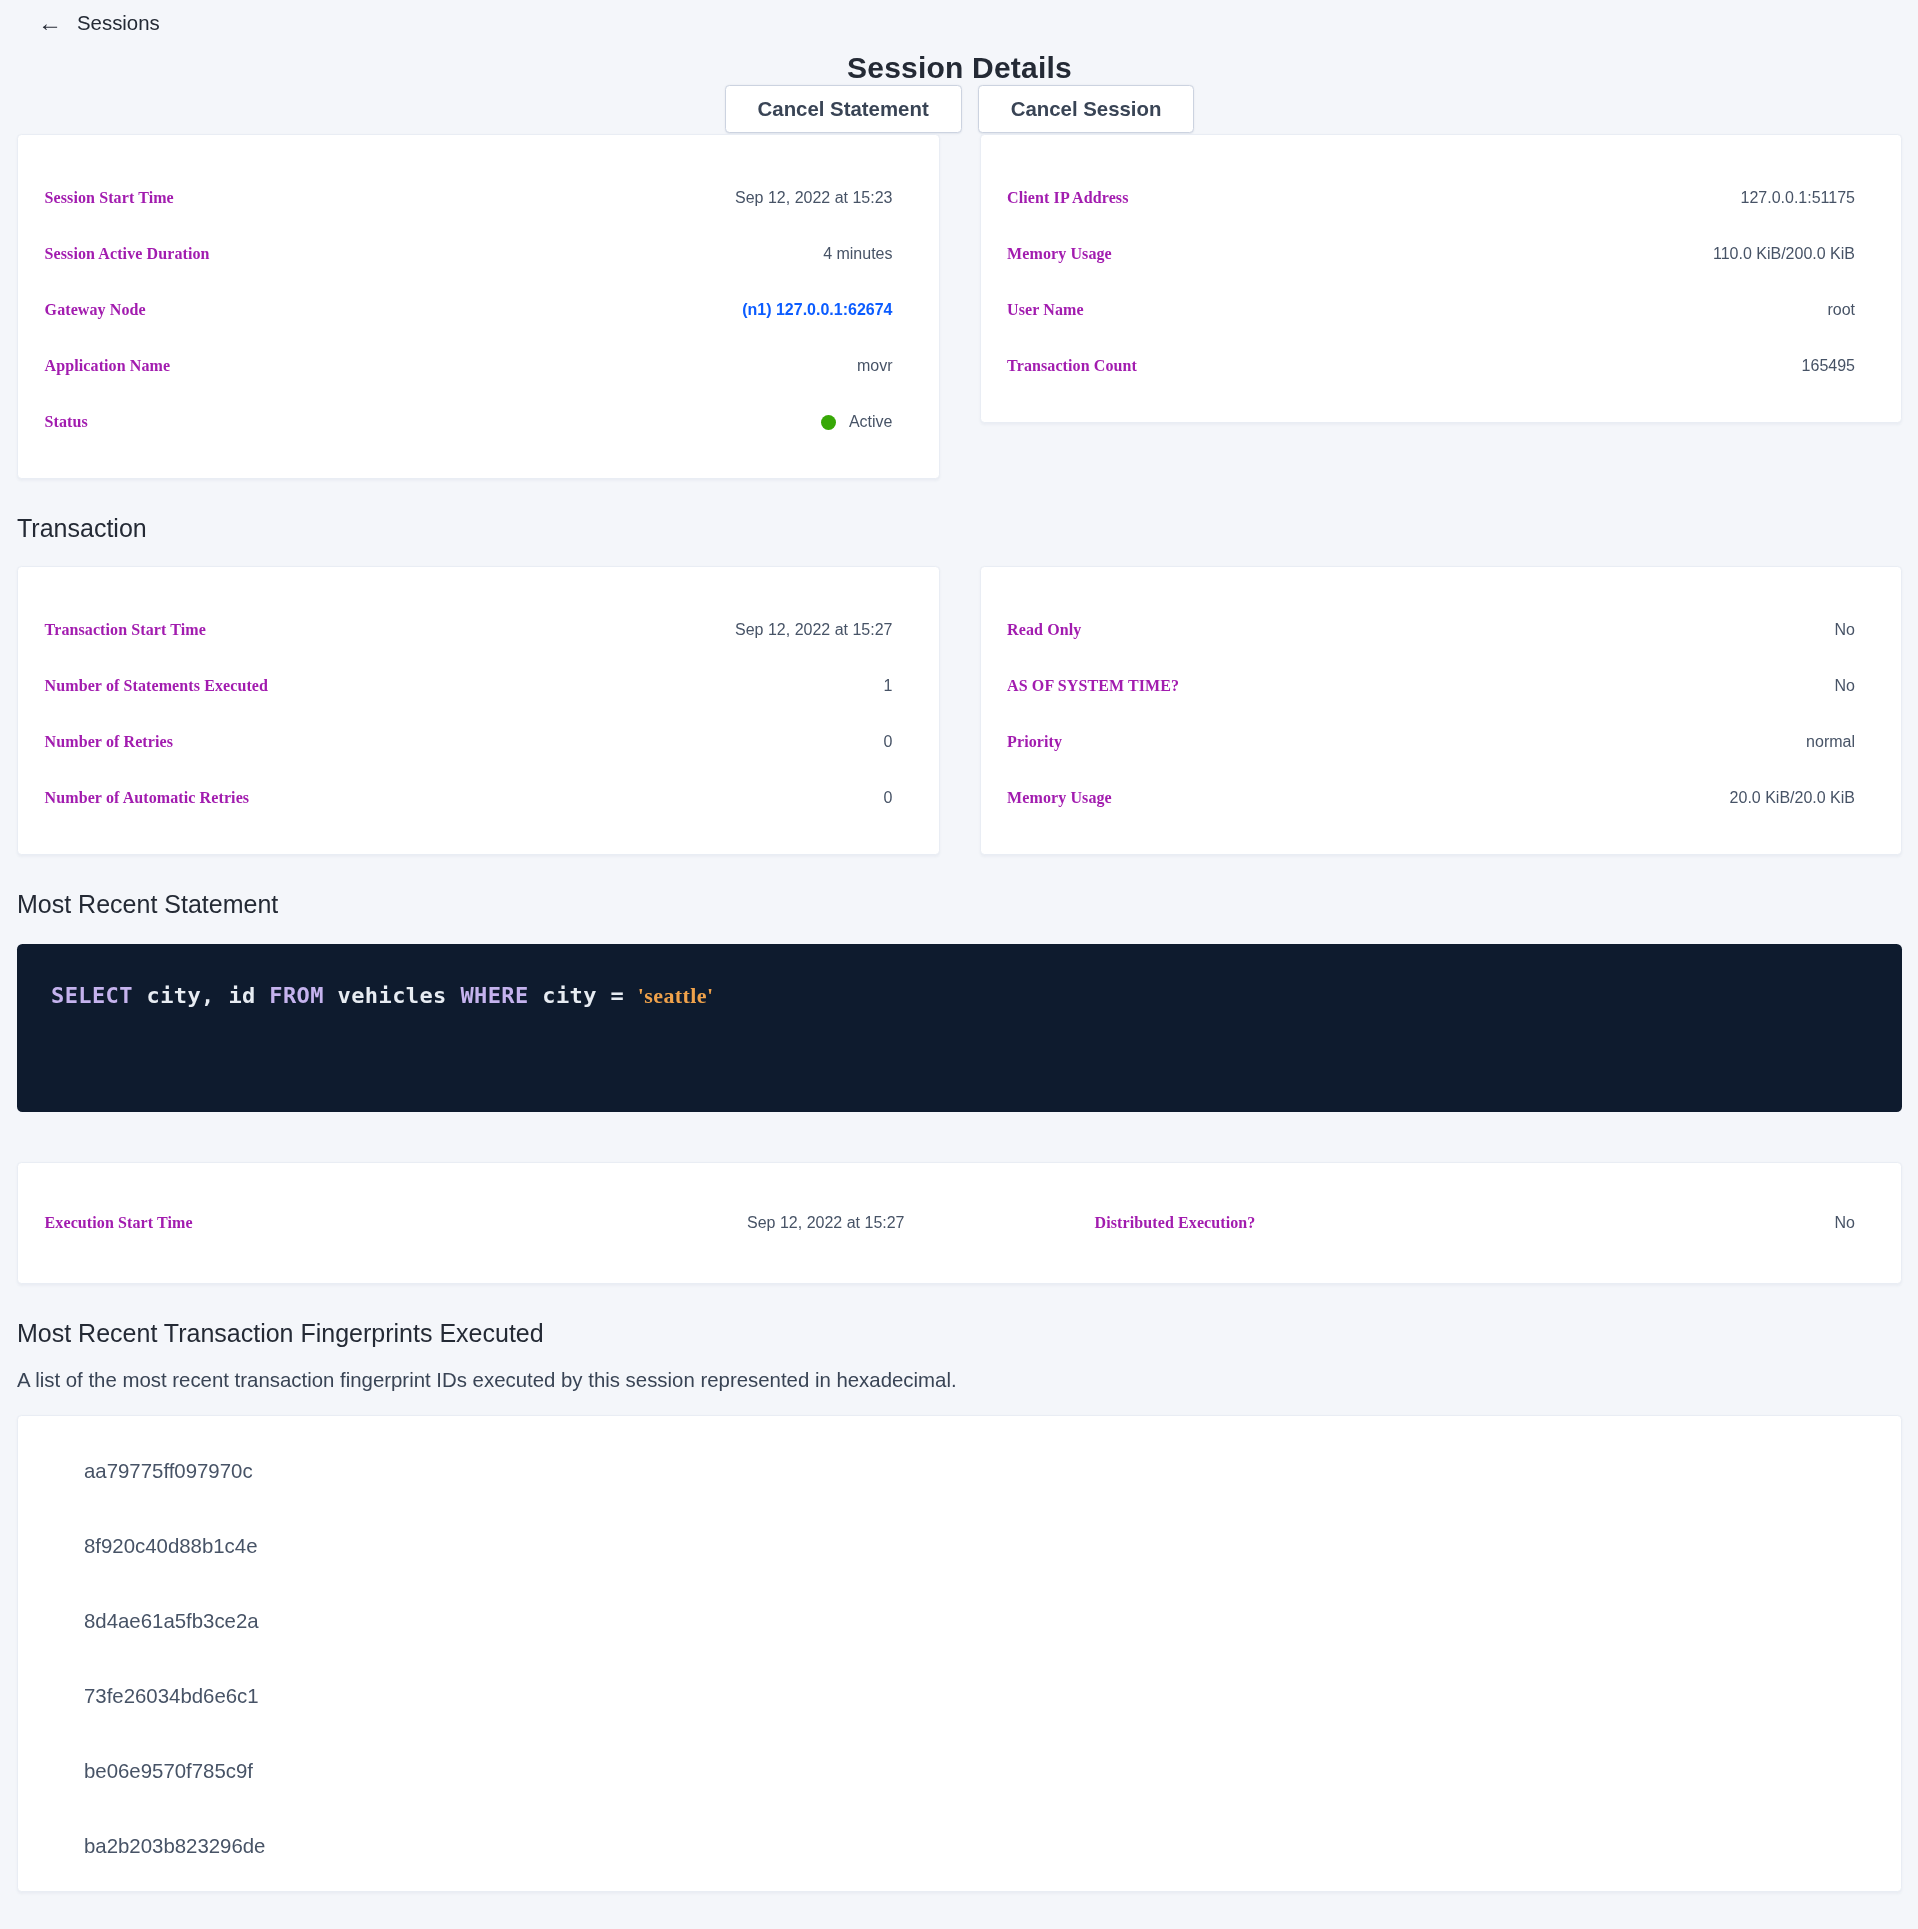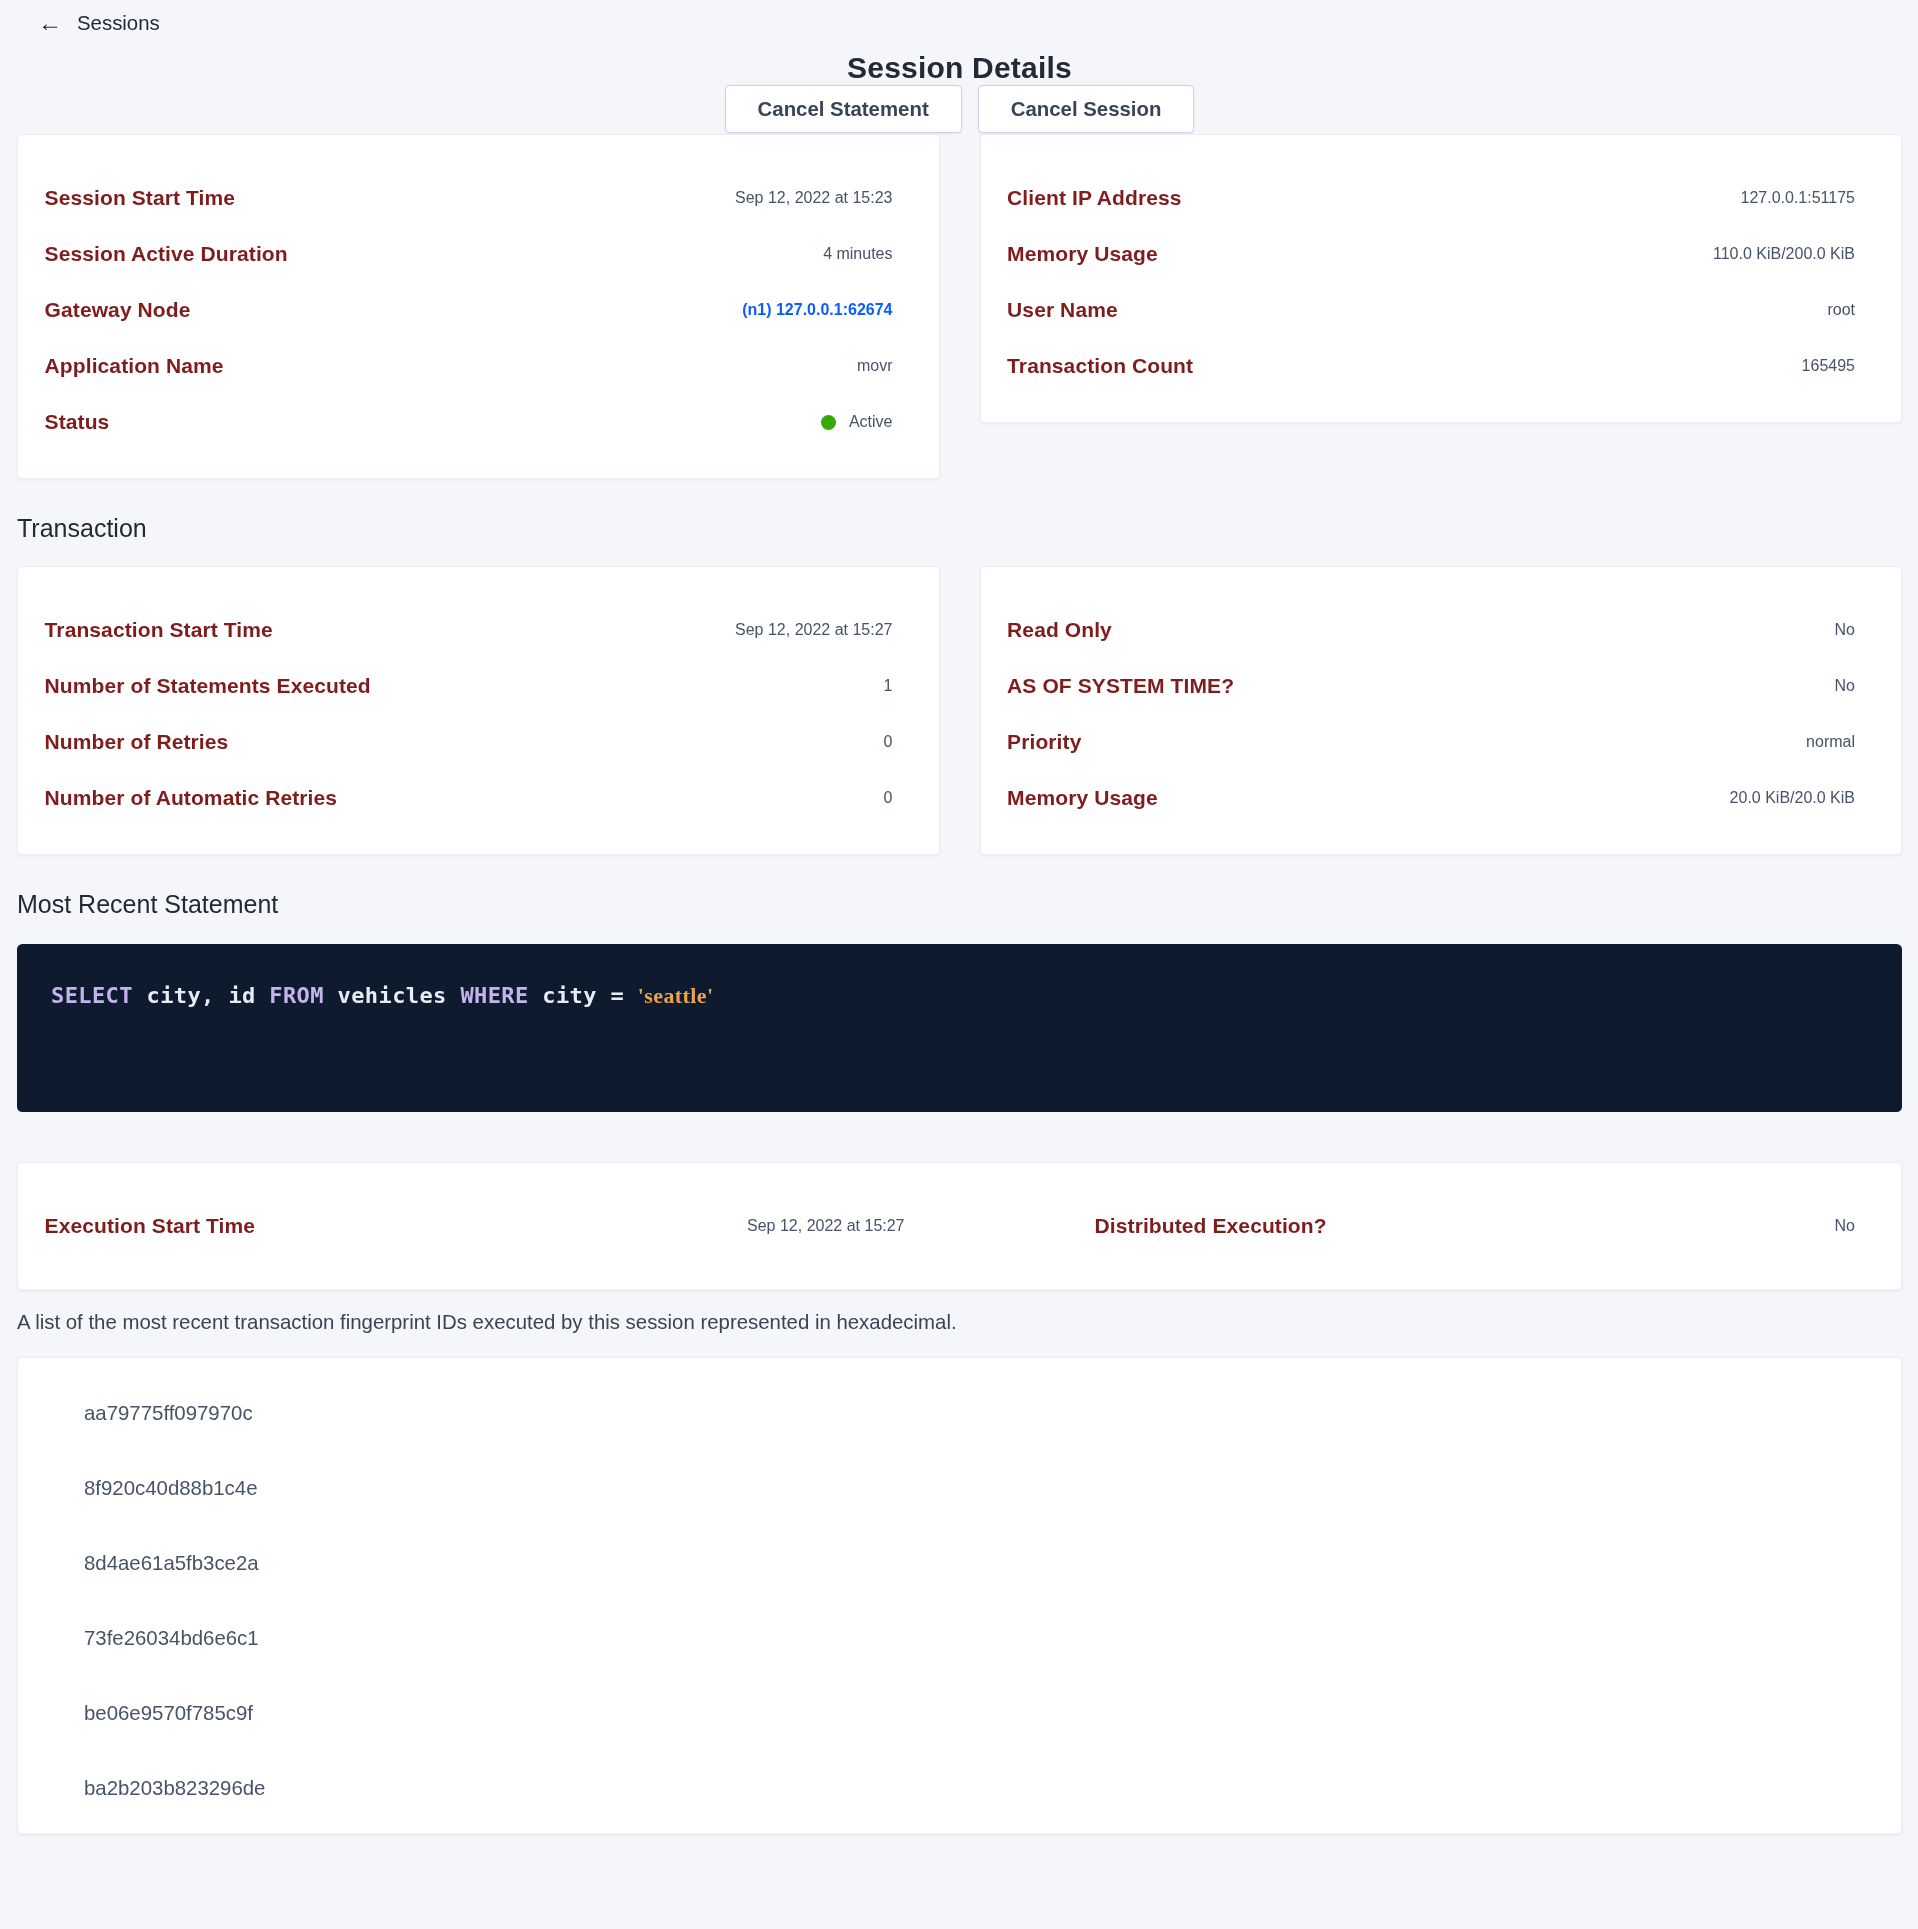--- a/index.html
+++ b/index.html
@@ -85,24 +85,25 @@
     flex: 1;
     padding: 35px 46px 28px 26.6px;
   }
   .detail-row {
     display: flex;
     justify-content: space-between;
     align-items: center;
     height: 56px;
   }
   .detail-label {
-    font-size: 21px;
-    font-weight: bold;
-    color: #7f1d1d;
+    font-size: 16px;
+    font-weight: bold;
+    color: #a21caf;
     letter-spacing: 0.1px;
+    font-family: Liberation Serif, serif;
   }
   .detail-value {
     font-size: 16px;
     color: #475366;
     text-align: right;
   }
   .link-value {
     color: #0b5cff;
     font-weight: bold;
     text-decoration: none;
@@ -288,20 +289,21 @@
   <div class="card exec-card">
     <div class="exec-grid">
       <span class="detail-label">Execution Start Time</span>
       <span class="detail-value val-right">Sep 12, 2022 at 15:27</span>
       <span></span>
       <span class="detail-label">Distributed Execution?</span>
       <span class="detail-value val-right">No</span>
     </div>
   </div>
 
+  <h2 class="section-heading">Most Recent Transaction Fingerprints Executed</h2>
   <p class="subtext">A list of the most recent transaction fingerprint IDs executed by this session represented in hexadecimal.</p>
 
   <div class="card fingerprints-card">
     <div class="fp-row">aa79775ff097970c</div>
     <div class="fp-row">8f920c40d88b1c4e</div>
     <div class="fp-row">8d4ae61a5fb3ce2a</div>
     <div class="fp-row">73fe26034bd6e6c1</div>
     <div class="fp-row">be06e9570f785c9f</div>
     <div class="fp-row">ba2b203b823296de</div>
   </div>

